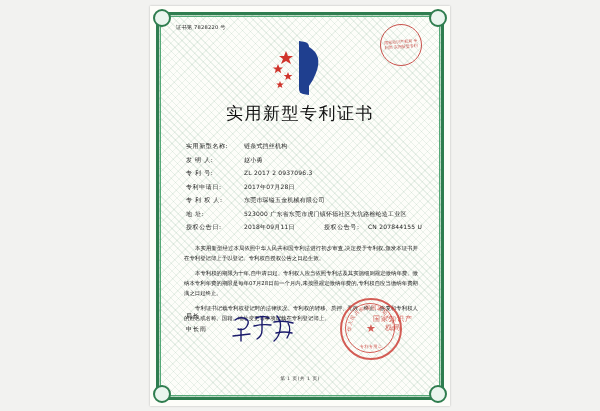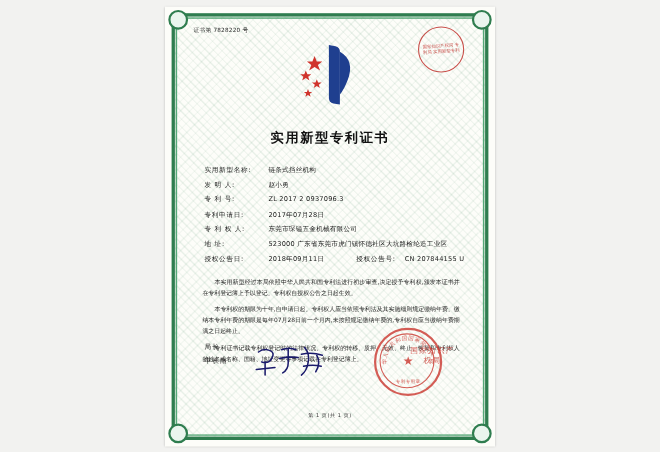--- a/index.html
+++ b/index.html
@@ -126,25 +126,25 @@
     left: 50%;
     top: 2px;
     transform: translateX(-50%);
     width: 62px;
     height: 58px;
   }
 
   .main-title {
     text-align: center;
     font-family: "DejaVu Sans", "Liberation Sans", sans-serif;
-    font-size: 12px;
-    font-weight: bold;
+    font-size: 17px;
+    font-weight: normal;
     color: #111111;
     letter-spacing: 1.5px;
-    margin-top: 20px;
+    margin-top: 5px;
   }
 
   .fields {
     margin-top: 16px;
     padding-left: 14px;
     padding-right: 6px;
   }
   .field-row {
     display: flex;
     align-items: flex-start;

